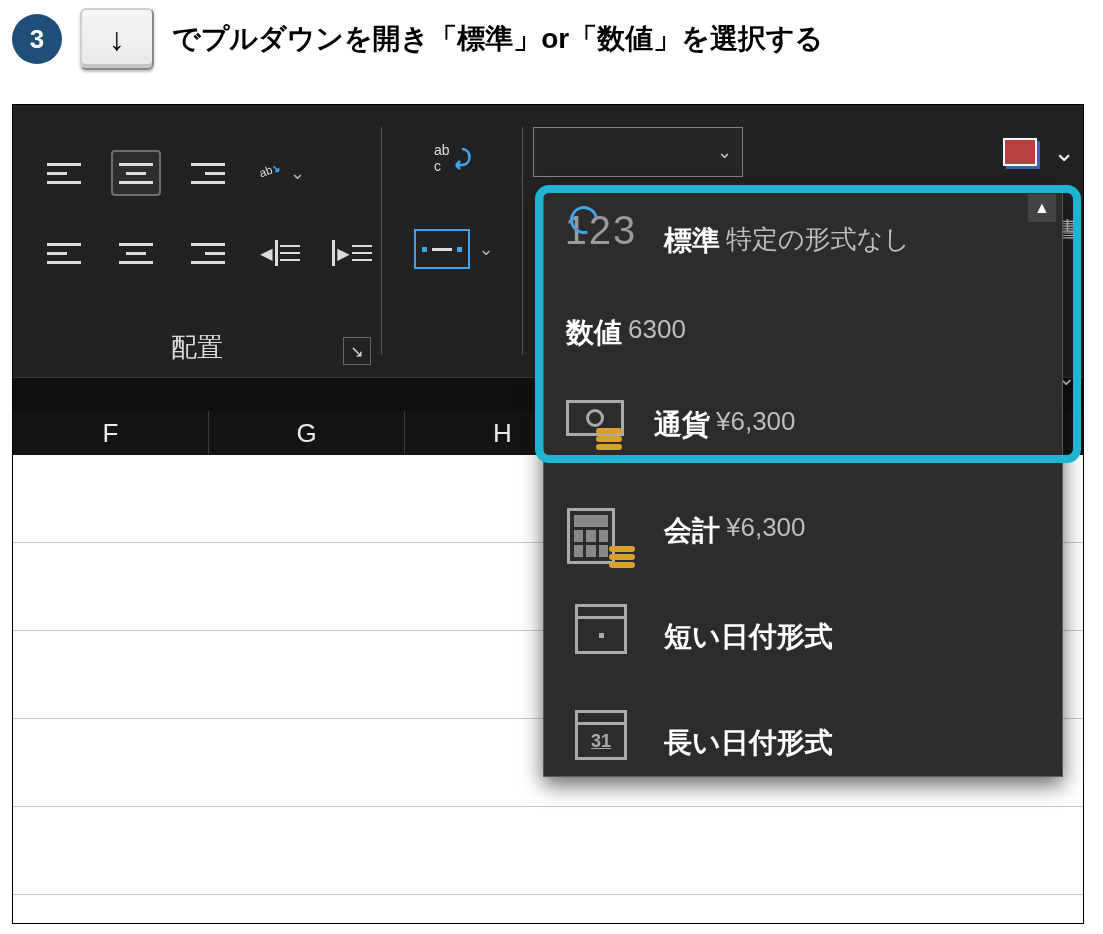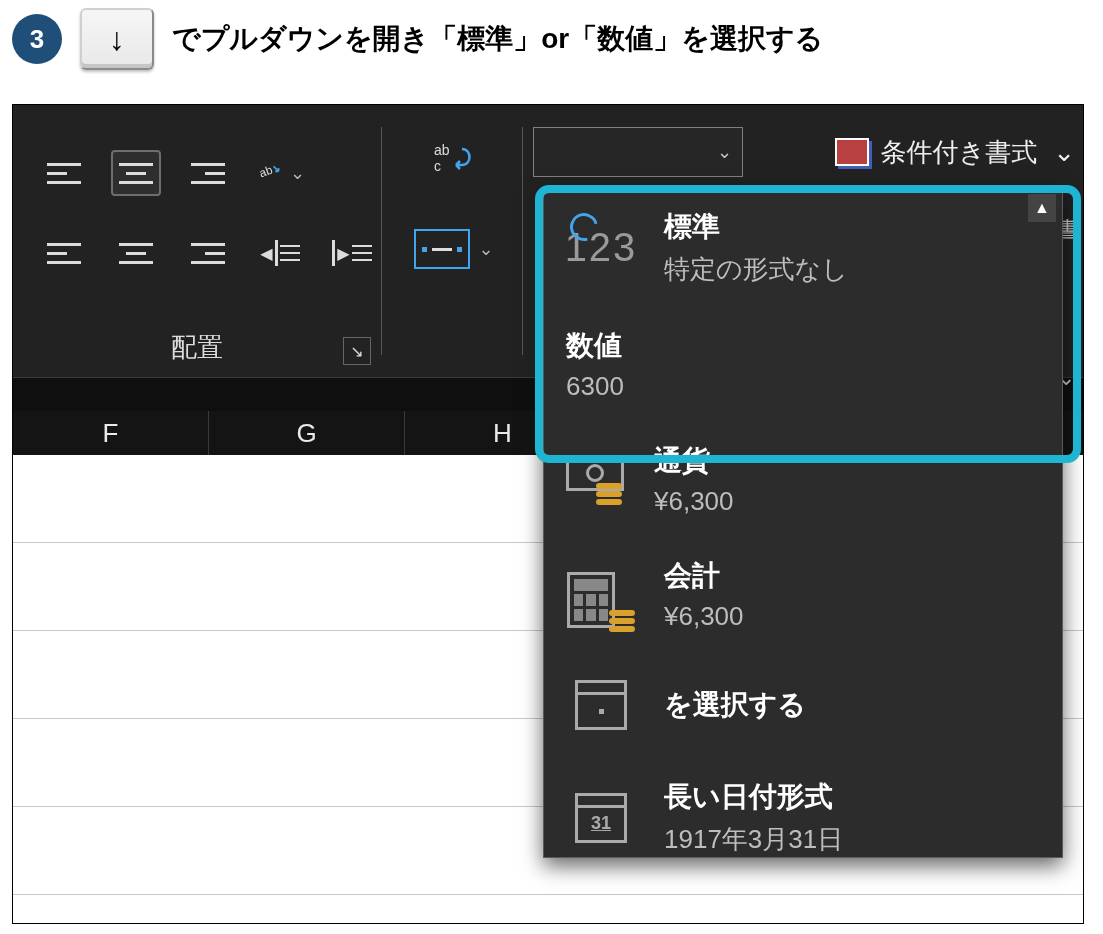--- a/index.html
+++ b/index.html
@@ -198,24 +198,24 @@
       border:1px solid #5a5a5a;
       box-shadow: 0 8px 20px rgba(0,0,0,.6);
     }
     .dd-item{
       display:flex; align-items:center;
       padding: 20px 22px;
       gap: 28px;
     }
     .dd-icon{
       width:70px; height:66px;
-      display:flex; align-items:center; justify-content:center;
+      display:flex; align-items:flex-start; justify-content:center;
       color:#a8a8a8; font-size:40px; position:relative;
     }
-    .dd-text{ display:flex; flex-direction:column; gap:6px; }
+    .dd-text{ display:flex; flex-direction:row; gap:6px; }
     .dd-label{ color:#fff; font-size:28px; font-weight:600;}
     .dd-sub{ color:#bdbdbd; font-size:26px; }
 
     .std123 {
       font-size:40px; color:#9a9a9a; letter-spacing:2px; font-weight:300;
     }
     .std-clock{
       position:absolute; top:-2px; left:4px;
       width:28px;height:28px;border:3px solid #41a5ee;border-radius:50%;
       border-right-color:transparent; transform:rotate(30deg);
@@ -373,21 +373,20 @@
     <div class="divider"></div>
 
     <div class="numfmt-group">
       <div class="combo">
         <span class="chev">⌄</span>
       </div>
     </div>
 
     <div class="condfmt">
       <div class="cf-icon"></div>
-      <span>条件付き書式</span>
       <span class="chev" style="margin-left:4px">⌄</span>
     </div>
 
     <div class="right-edge-icons">
       <span>書</span>
       <span>⌄</span>
     </div>
   </div>
 
   <div class="dark-strip"></div>
@@ -474,35 +473,34 @@
     <div class="dd-item">
       <div class="dd-icon date-icon">
         <div class="cal">
             <div class="h"></div>
             <div class="b">
               <div class="dot"></div>
             </div>
           </div>
       </div>
       <div class="dd-text">
-        <span class="dd-label">を選択する</span>
+        <span class="dd-label">短い日付形式</span>
       </div>
     </div>
 
     <div class="dd-item" style="padding-bottom:0;">
       <div class="dd-icon date-icon">
         <div class="cal">
             <div class="h"></div>
             <div class="b">
               <span class="num">31</span>
             </div>
           </div>
       </div>
       <div class="dd-text">
         <span class="dd-label">長い日付形式</span>
-        <span class="dd-sub">1917年3月31日</span>
       </div>
     </div>
   </div>
 
   <div class="highlight-box"></div>
 
 </div>
 
 </body></html>

